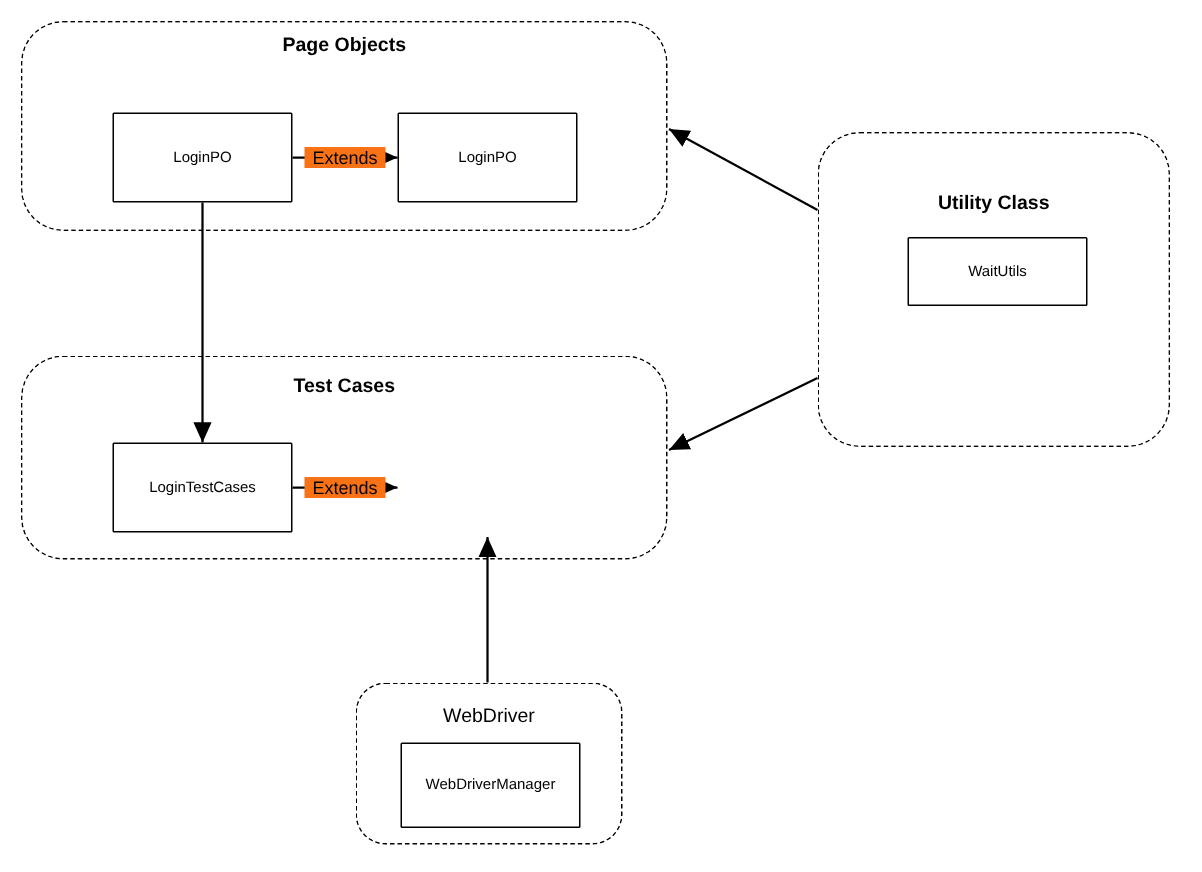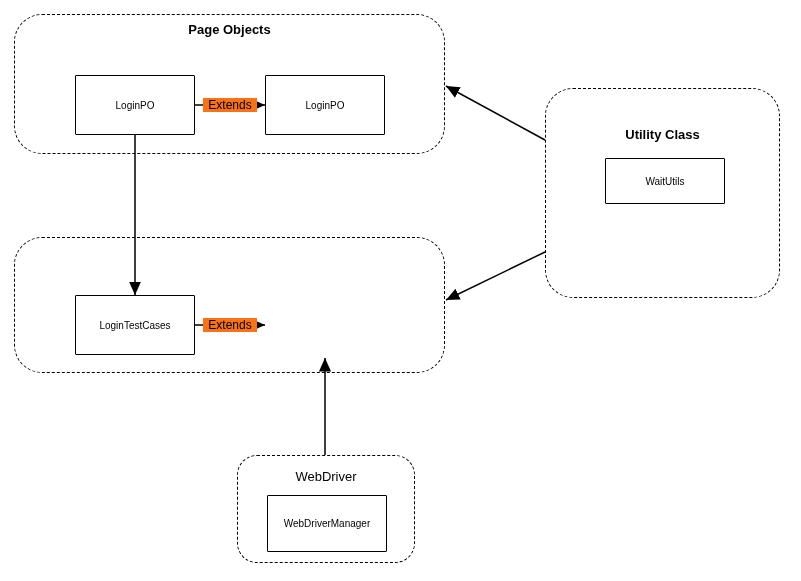--- a/index.html
+++ b/index.html
@@ -89,20 +89,21 @@
 <body>
 
 <div class="canvas">
 
   <div class="group big-radius" id="group-page-objects"></div>
   <div class="group big-radius" id="group-test-cases"></div>
   <div class="group big-radius" id="group-utility-class"></div>
   <div class="group med-radius" id="group-webdriver"></div>
 
   <div class="group-title" id="title-page-objects">Page Objects</div>
+  <div class="group-title" id="title-test-cases">Test Cases</div>
   <div class="group-title regular" id="title-webdriver">WebDriver</div>
   <div class="group-title" id="title-utility-class">Utility Class</div>
 
   <div class="node" id="node-login-po">LoginPO</div>
   <div class="node" id="node-base-po">LoginPO</div>
   <div class="node" id="node-login-test-cases">LoginTestCases</div>
   <div class="node" id="node-wait-utils">WaitUtils</div>
   <div class="node" id="node-webdriver-manager">WebDriverManager</div>
 
   <svg class="edges-layer" width="801" height="581" viewBox="0 0 801 581" xmlns="http://www.w3.org/2000/svg">

